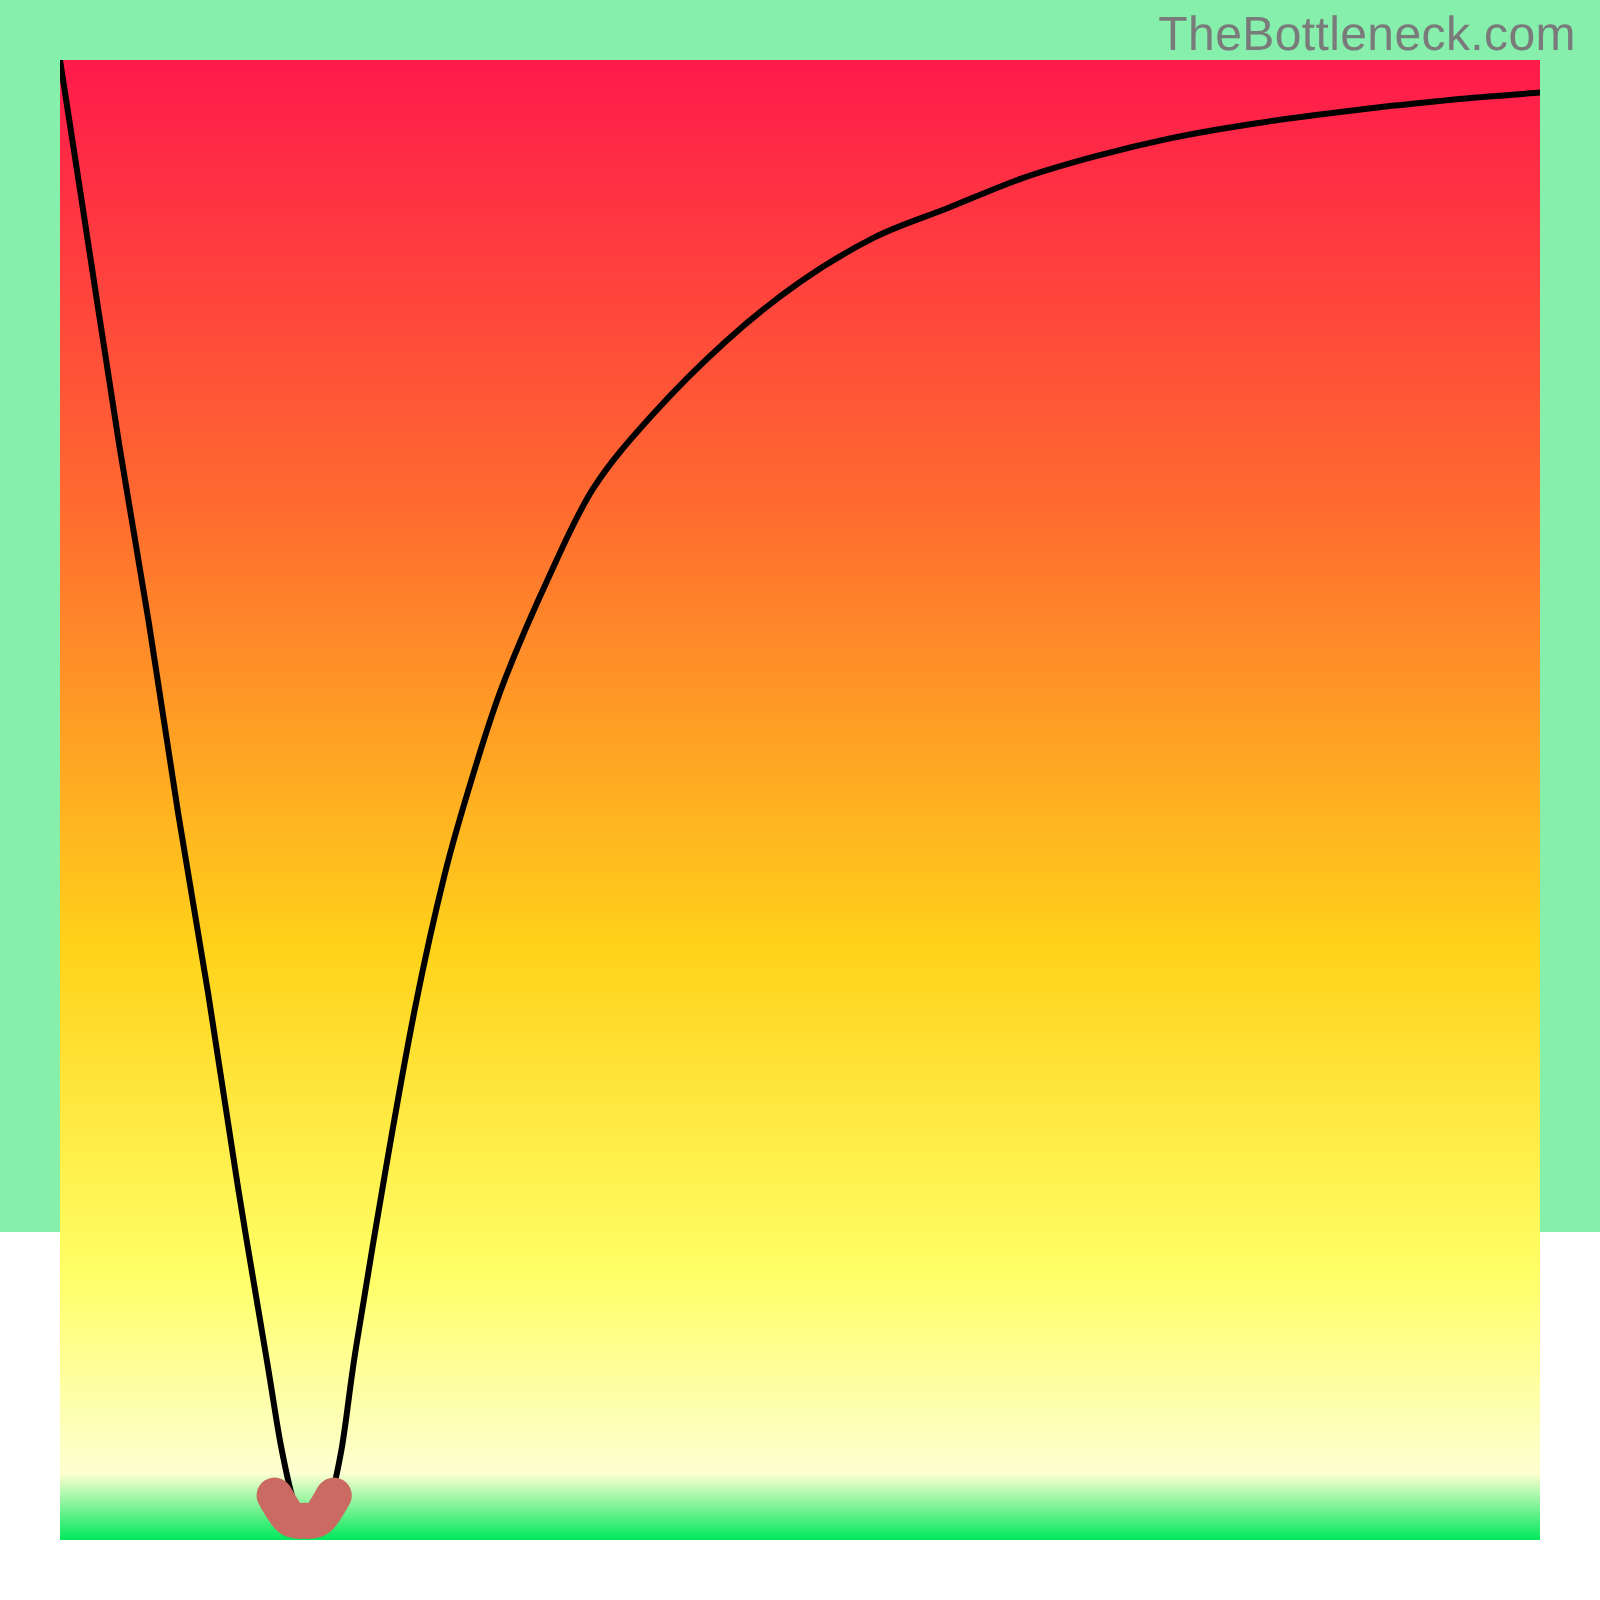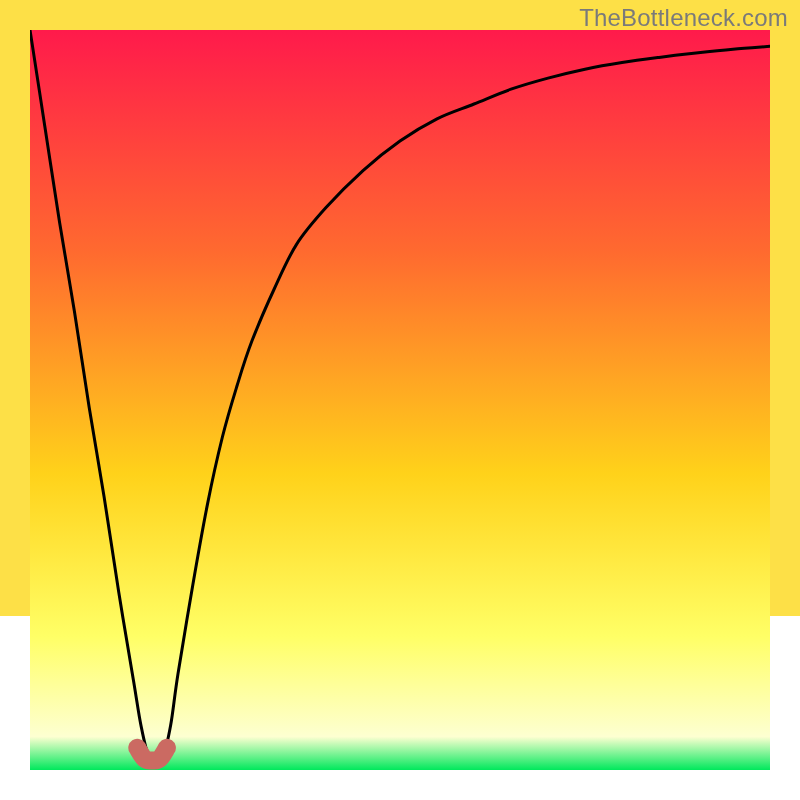--- a/index.html
+++ b/index.html
@@ -1,16 +1,16 @@
 <!DOCTYPE html>
 <html><head>
 <meta charset="utf-8">
 <style>
   html,body{margin:0;padding:0;width:800px;height:800px;overflow:hidden;font-family:Arial,Helvetica,sans-serif}
-  .frame{position:relative;width:800px;height:616px;background:#fde047}
+  .frame{position:relative;width:800px;height:616px;background:#86efac}
   .watermark{position:absolute;top:4px;right:12px;color:#7a7a7a;font-size:24px;font-weight:400;letter-spacing:.2px}
   .plot{position:absolute;left:30px;top:30px;width:740px;height:740px}
   .curve{position:absolute;left:0;top:0}
 </style>
 </head>
 <body>
 
 <div class="frame">
   <div class="watermark">TheBottleneck.com</div>
 

